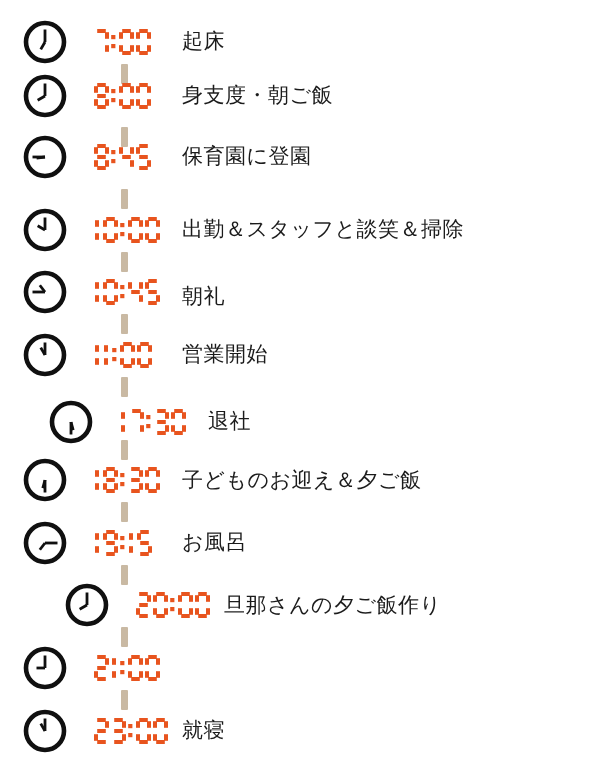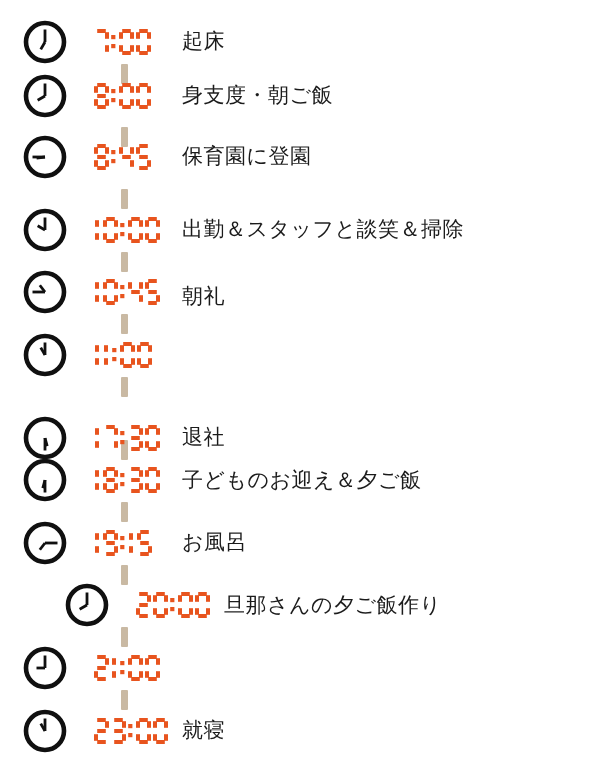--- a/index.html
+++ b/index.html
@@ -346,22 +346,25 @@
           <g>
             <path d="M 3.2 2 L 11.8 2" stroke="#e8541e" stroke-width="4" stroke-linecap="butt" fill="none" transform="translate(44,1)"></path>
             <path d="M 13 3.2 L 13 9.8" stroke="#e8541e" stroke-width="4" stroke-linecap="butt" fill="none" transform="translate(44,1)"></path>
             <path d="M 13 16.2 L 13 22.8" stroke="#e8541e" stroke-width="4" stroke-linecap="butt" fill="none" transform="translate(44,1)"></path>
             <path d="M 3.2 24 L 11.8 24" stroke="#e8541e" stroke-width="4" stroke-linecap="butt" fill="none" transform="translate(44,1)"></path>
             <path d="M 2 16.2 L 2 22.8" stroke="#e8541e" stroke-width="4" stroke-linecap="butt" fill="none" transform="translate(44,1)"></path>
             <path d="M 2 3.2 L 2 9.8" stroke="#e8541e" stroke-width="4" stroke-linecap="butt" fill="none" transform="translate(44,1)"></path>
           </g>
         </svg>
       </div>
-    </div>
-    <div class="row" style="top: 410px;">
+      <div class="label-cell">
+        <span class="label-text" style="color: rgb(27, 27, 27);">営業開始</span>
+      </div>
+    </div>
+    <div class="row" style="top: 394px; margin-left: 26px;">
       <div class="clock-cell">
         <svg width="46" height="46" viewBox="0 0 46 46" class="clock-svg">
           <circle cx="23" cy="23" r="19" fill="none" stroke="#101010" stroke-width="4.6"></circle>
           <line x1="23" y1="23" x2="25.199961883371426" y2="31.210369523457082" stroke="#101010" stroke-width="2.8" stroke-linecap="butt"></line>
           <line x1="23" y1="23" x2="23" y2="35.5" stroke="#101010" stroke-width="2.8" stroke-linecap="butt"></line>
         </svg>
       </div>
       <div class="time-cell">
         <svg width="68" height="28" viewBox="0 0 68 28" class="time-svg">
           <g>

